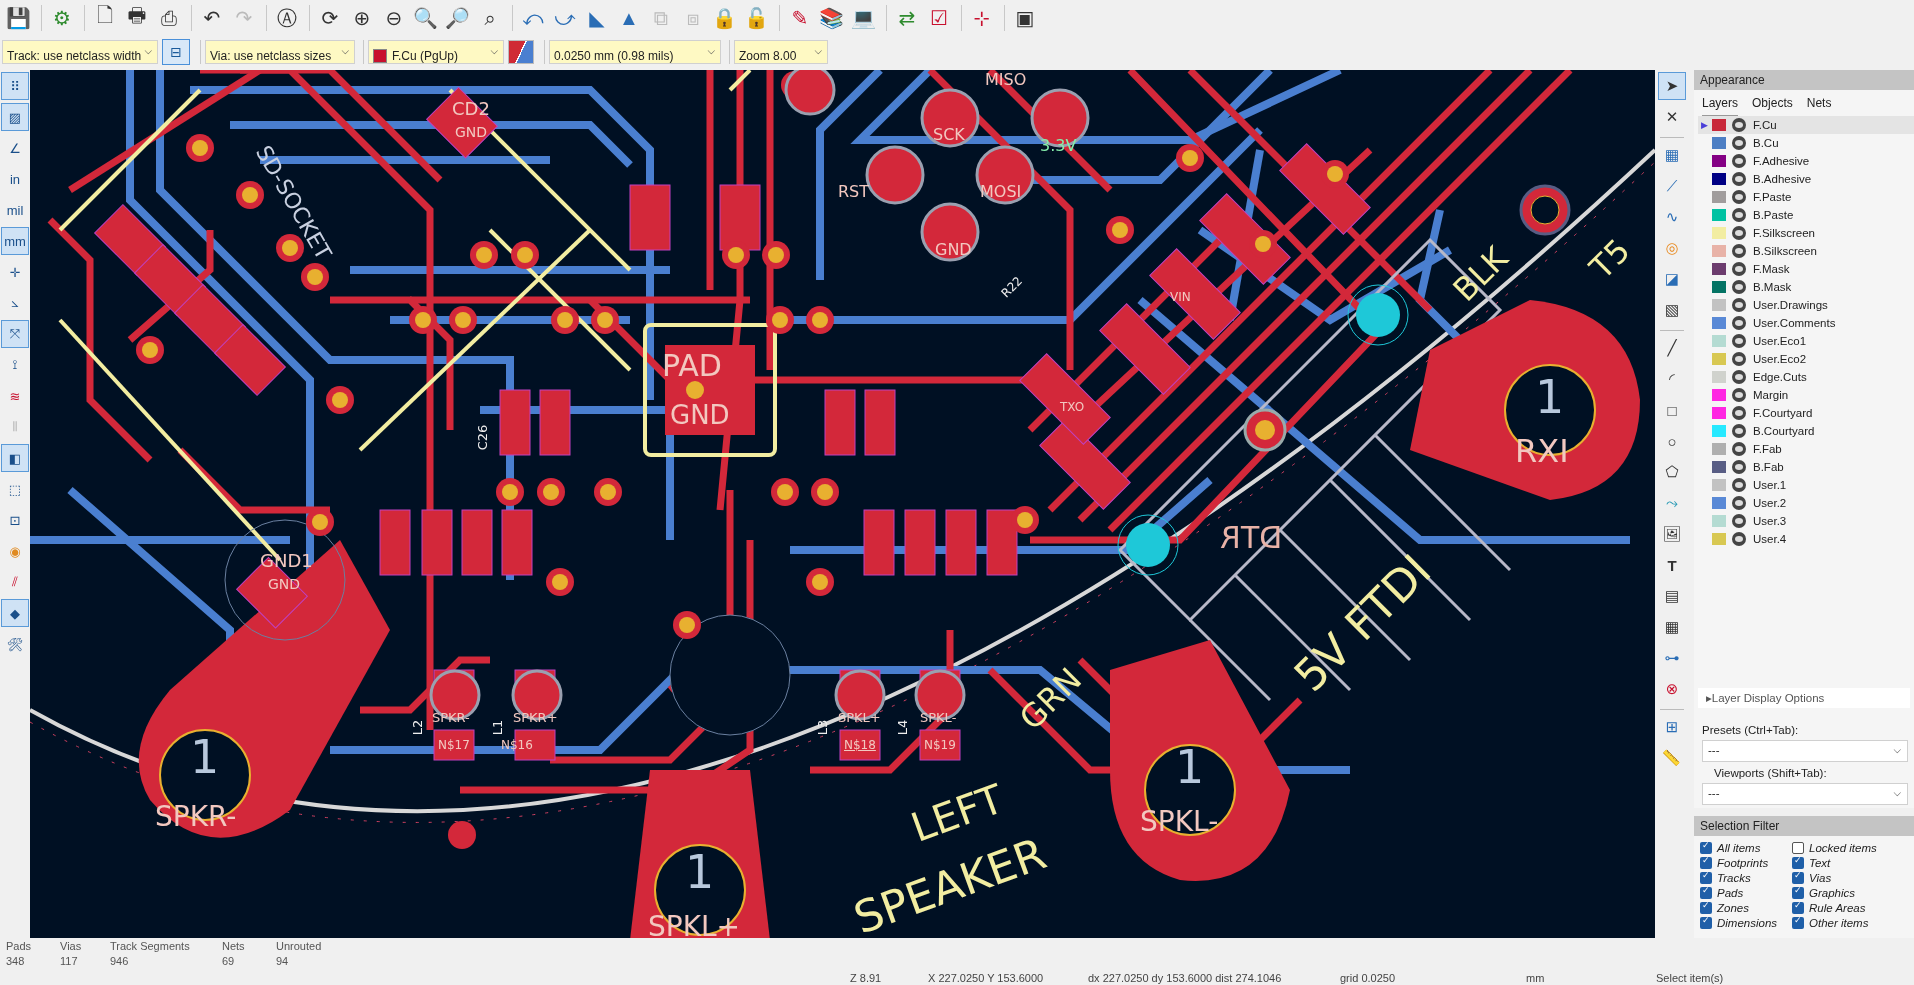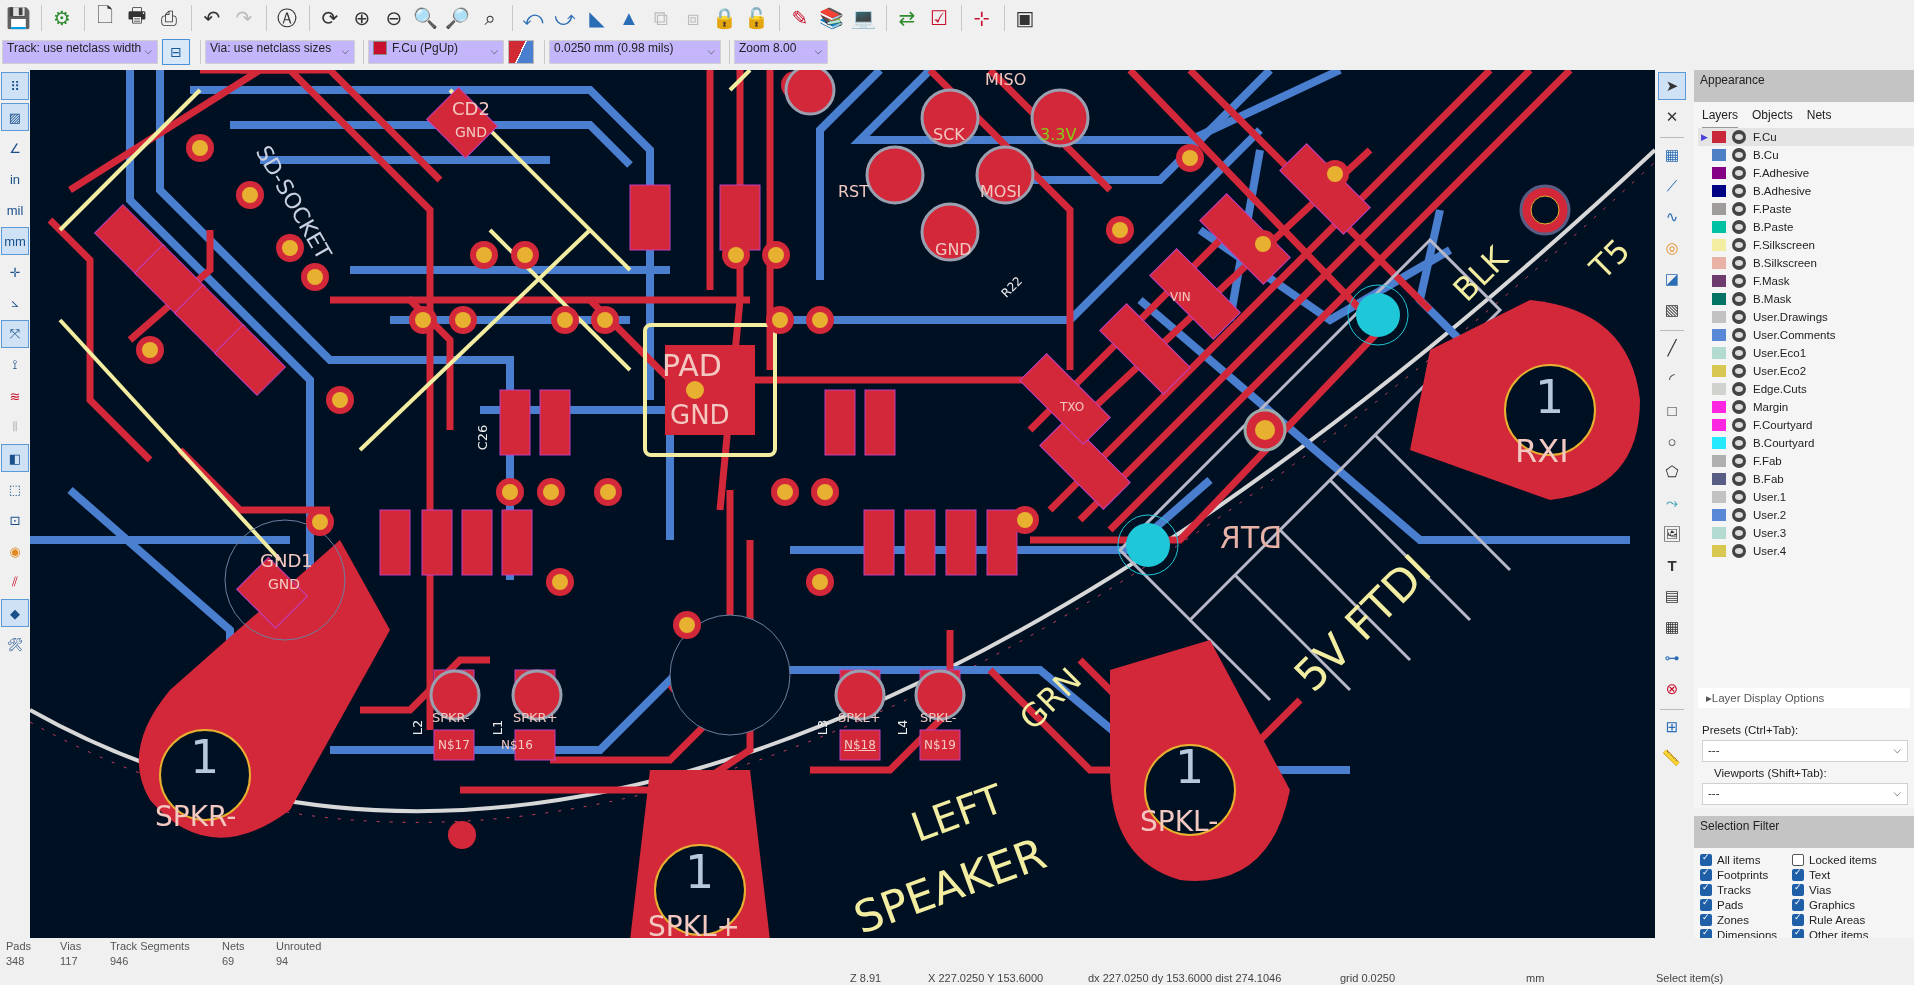--- a/index.html
+++ b/index.html
@@ -7,21 +7,21 @@
   .app { position: relative; width: 1914px; height: 985px; }
 
   
   .toolbar-top { position: absolute; left: 0; top: 0; width: 1914px; height: 36px; background: #f0f0f0; display: flex; align-items: center; padding-left: 4px; }
   .tb-btn { width: 30px; height: 30px; display: flex; align-items: center; justify-content: center; font-size: 20px; color: #333; margin-right: 2px; }
   .tb-btn.dim { color: #bbb; }
   .tb-sep { width: 1px; height: 26px; background: #c8c8c8; margin: 0 5px; }
 
   
   .toolbar-aux { position: absolute; left: 0; top: 37px; width: 1914px; height: 30px; background: #f0f0f0; display: flex; align-items: center; padding-left: 2px; }
-  .combo { height: 24px; background: #c4b5fd; border: 1px solid #d0d0d0; display: flex; align-items: flex-start; padding: 0 4px; font-size: 12px; color: #222; margin-right: 4px; position: relative; }
+  .combo { height: 24px; background: #fef9c3; border: 1px solid #d0d0d0; display: flex; align-items: flex-end; padding: 0 4px; font-size: 12px; color: #222; margin-right: 4px; position: relative; }
   .combo .chev { position: absolute; right: 5px; top: 4px; font-size: 10px; color: #555; }
   .swatch { width: 14px; height: 14px; display: inline-block; margin-right: 5px; border: 1px solid #888; }
   .aux-sep { width: 1px; height: 24px; background: #c8c8c8; margin: 0 4px; }
   .aux-icon-btn { width: 28px; height: 26px; border: 1px solid #4a90d9; background: #d8e8f8; display: flex; align-items: center; justify-content: center; margin-right: 6px; color: #1a5a9a; font-size: 14px; }
   .layerpair { width: 26px; height: 24px; background: linear-gradient(115deg, #d02a35 0 48%, #fff 48% 52%, #4a7fd0 52% 100%); margin-right: 6px; border: 1px solid #bbb; }
 
   
   .toolbar-left { position: absolute; left: 0; top: 70px; width: 30px; height: 868px; background: #f0f0f0; display: flex; flex-direction: column; align-items: center; padding-top: 2px; }
   .lt-btn { width: 28px; height: 28px; display: flex; align-items: center; justify-content: center; font-size: 13px; color: #1a4f8a; margin-bottom: 3px; }
   .lt-btn.active { background: #cfe2f5; border: 1px solid #5a9ad8; }
@@ -31,41 +31,41 @@
   .canvas svg { position: absolute; left: 0; top: 0; }
 
   
   .toolbar-right { position: absolute; left: 1656px; top: 70px; width: 32px; height: 868px; background: #f0f0f0; display: flex; flex-direction: column; align-items: center; padding-top: 2px; }
   .rt-btn { width: 28px; height: 28px; display: flex; align-items: center; justify-content: center; font-size: 15px; color: #333; margin-bottom: 3px; }
   .rt-btn.active { background: #cfe2f5; border: 1px solid #5a9ad8; }
   .rt-sep { width: 24px; height: 1px; background: #bbb; margin: 3px 0; }
 
   
   .appearance { position: absolute; left: 1694px; top: 70px; width: 220px; height: 738px; background: #f5f5f5; }
-  .panel-header { height: 32px; background: #c4c4c4; padding: 3px 6px; font-size: 12px; color: #222; }
+  .panel-header { height: 20px; background: #c4c4c4; padding: 3px 6px; font-size: 12px; color: #222; }
   .tabs { display: flex; padding: 6px 0 0 8px; height: 26px; }
   .tab { margin-right: 14px; font-size: 12px; color: #222; padding-bottom: 3px; }
   .tab.active { border-bottom: 1px solid #999; }
   .layers { padding: 0 0 0 4px; }
   .layer-row { height: 18px; display: flex; align-items: center; font-size: 11.5px; color: #222; position: relative; padding-left: 14px; }
   .layer-row.selected { background: #e4e4e4; }
   .layer-row .arrow { position: absolute; left: 3px; color: #4b3fd8; font-size: 9px; }
   .layer-row .sw { width: 14px; height: 12px; margin-right: 6px; }
   .layer-row .eye { width: 14px; height: 14px; border-radius: 50%; background: #444; margin-right: 7px; position: relative; }
   .layer-row .eye::after { content: ""; position: absolute; left: 3px; top: 4px; width: 8px; height: 6px; border-radius: 50%; background: #ddd; }
   .layer-display { position: absolute; left: 4px; top: 618px; width: 212px; height: 20px; background: #fff; font-size: 11.5px; color: #555; padding: 3px 8px; }
   .presets-label { position: absolute; left: 8px; top: 654px; font-size: 11.5px; color: #222; }
   .presets-select { position: absolute; left: 8px; top: 670px; width: 206px; height: 22px; background: #fff; border: 1px solid #d0d0d0; padding: 3px 5px; font-size: 11.5px; }
   .viewports-label { position: absolute; left: 8px; top: 697px; font-size: 11.5px; color: #222; margin-left: 12px; }
   .viewports-select { position: absolute; left: 8px; top: 713px; width: 206px; height: 22px; background: #fff; border: 1px solid #d0d0d0; padding: 3px 5px; font-size: 11.5px; }
   .sel-chev { position: absolute; right: 6px; top: 3px; font-size: 10px; color: #555; }
 
   
   .selection-filter { position: absolute; left: 1694px; top: 816px; width: 220px; height: 122px; background: #f5f5f5; }
-  .sf-grid { display: grid; grid-template-columns: 92px 120px; padding: 4px 0 0 6px; row-gap: 0; }
+  .sf-grid { display: grid; grid-template-columns: 92px 120px; padding: 4px 0 0 6px; row-gap: 0; font-style: italic; }
   .sf-item { display: flex; align-items: center; height: 15px; font-size: 11.5px; color: #222; }
   .cb { width: 12px; height: 12px; border-radius: 2px; background: #1f5fa8; margin-right: 5px; position: relative; }
   .cb::after { content: "✓"; position: absolute; left: 2px; top: -2px; color: #fff; font-size: 9px; }
   .cb.off { background: #fff; border: 1px solid #555; }
   .cb.off::after { content: ""; }
 
   
   .status { position: absolute; left: 0; top: 938px; width: 1914px; height: 47px; background: #f0f0f0; }
   .stat-col { position: absolute; top: 2px; font-size: 11px; color: #555; }
   .stat-col .v { display: block; margin-top: 3px; }
@@ -428,21 +428,21 @@
       <span style="position:absolute;left:985px;top:610px;font-size:32px;color:#f2eda1;transform:rotate(-45deg);">GRN</span>
       <span style="position:absolute;left:1290px;top:580px;font-size:44px;color:#f2eda1;transform:rotate(-45deg);transform-origin:left bottom;">5V FTDI</span>
       <span style="position:absolute;left:1190px;top:450px;font-size:30px;color:#e8b2a7;transform:scaleX(-1);">DTR</span>
       <span style="position:absolute;left:820px;top:790px;font-size:44px;color:#f2eda1;transform:rotate(-20deg);">SPEAKER</span>
       <span style="position:absolute;left:880px;top:720px;font-size:40px;color:#f2eda1;transform:rotate(-20deg);">LEFT</span>
 
       <span style="position:absolute;left:903px;top:55px;font-size:16px;color:#f2c8c0;">SCK</span>
       <span style="position:absolute;left:808px;top:112px;font-size:16px;color:#f2c8c0;">RST</span>
       <span style="position:absolute;left:950px;top:112px;font-size:16px;color:#f2c8c0;">MOSI</span>
       <span style="position:absolute;left:955px;top:0px;font-size:16px;color:#f2c8c0;">MISO</span>
-      <span style="position:absolute;left:1010px;top:55px;font-size:16px;color:#84cc16;">3.3V</span>
+      <span style="position:absolute;left:1010px;top:66px;font-size:16px;color:#86efac;">3.3V</span>
       <span style="position:absolute;left:905px;top:170px;font-size:16px;color:#f2c8c0;">GND</span>
 
       <span style="position:absolute;left:402px;top:640px;font-size:13px;color:#f2c8c0;">SPKR-</span>
       <span style="position:absolute;left:483px;top:640px;font-size:13px;color:#f2c8c0;">SPKR+</span>
       <span style="position:absolute;left:808px;top:640px;font-size:13px;color:#f2c8c0;">SPKL+</span>
       <span style="position:absolute;left:890px;top:640px;font-size:13px;color:#f2c8c0;">SPKL-</span>
       <span style="position:absolute;left:408px;top:668px;font-size:12px;color:#f2c8c0;">N$17</span>
       <span style="position:absolute;left:471px;top:668px;font-size:12px;color:#f2c8c0;">N$16</span>
       <span style="position:absolute;left:814px;top:668px;font-size:12px;color:#f2c8c0;text-decoration:underline;">N$18</span>
       <span style="position:absolute;left:894px;top:668px;font-size:12px;color:#f2c8c0;">N$19</span>

